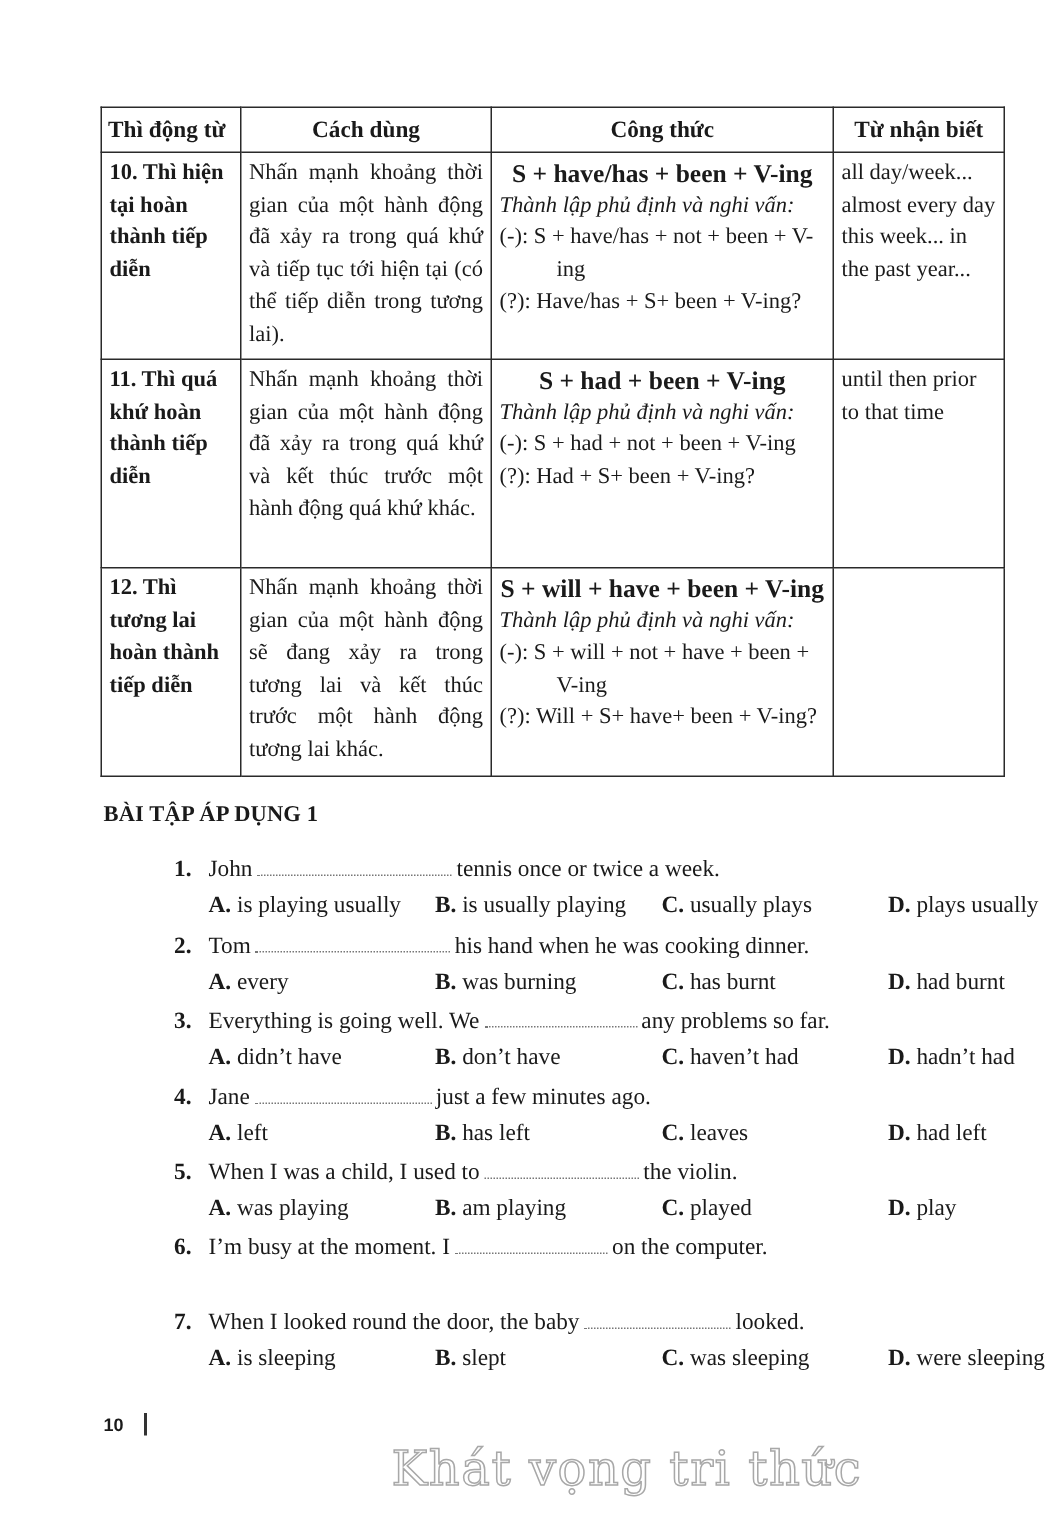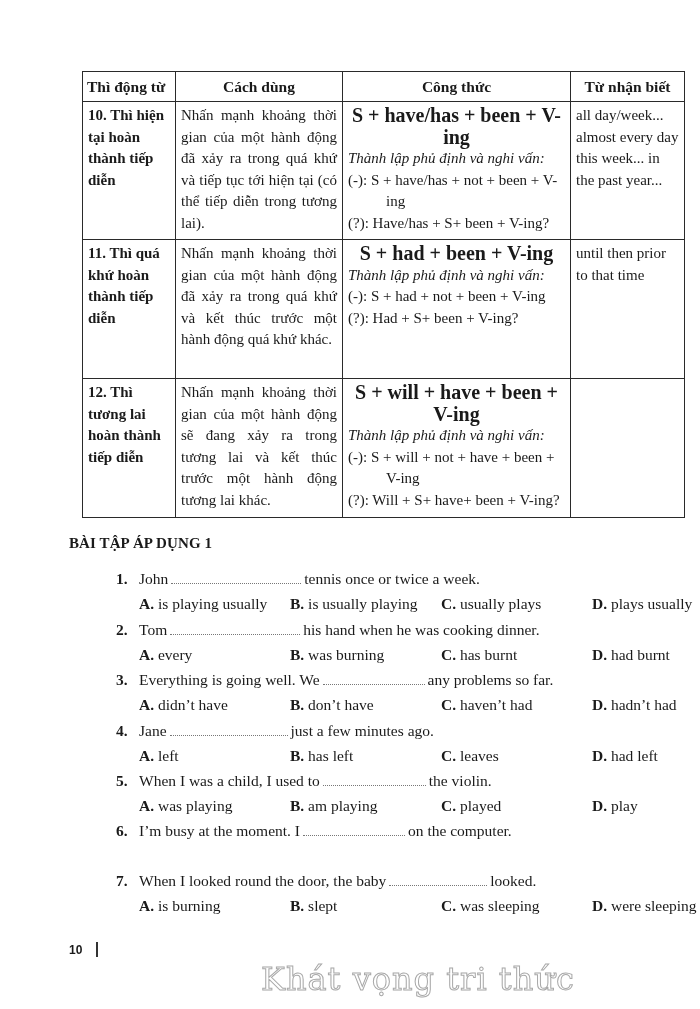--- a/index.html
+++ b/index.html
@@ -4,42 +4,42 @@
 <style>
   html, body { margin:0; padding:0; }
   body {
     width:700px; height:1009px; background:#ffffff; position:relative; overflow:hidden;
     font-family:"Liberation Serif", "DejaVu Serif", serif; color:#1a1a1a;
   }
   .page { position:absolute; left:0; top:0; width:700px; height:1009px; }
 
   
   table.grammar {
-    position:absolute; left:82px; top:71px; width:602px;
+    position:absolute; left:67px; top:71px; width:602px;
     border-collapse:collapse; table-layout:fixed;
     font-size:15px; line-height:21.5px;padding-left:19px;
   }
   table.grammar col.c1 { width:93px; }
   table.grammar col.c2 { width:167px; }
   table.grammar col.c3 { width:228px; }
   table.grammar col.c4 { width:114px; }
   table.grammar th, table.grammar td {
     border:1.4px solid #2a2a2a; vertical-align:top; padding:3px 5px 4px 5px;
   }
   table.grammar th {
     font-weight:bold; text-align:center; height:22px; padding:4px 4px 3px 4px;
     font-size:15.5px;
   }
   table.grammar th.first { text-align:left; padding-left:4px; }
   tr.r10 td { height:130px; }
   tr.r11 td { height:131px; }
   tr.r12 td { height:131px; }
   .tense { font-weight:bold; font-size:15px; }
   .usage { text-align:justify; text-align-last:left; }
-  .formula-main { font-weight:bold; text-align:center; font-size:20px; }
+  .formula-main { font-weight:bold; text-align:center; font-size:17px; }
   .formula-sub { font-style:italic; }
   .formula-line { padding-left:38px; text-indent:-38px; }
   .signals { }
 
   
   .section-title {
     position:absolute; left:69px; top:535px;
     font-weight:bold; font-size:15px; letter-spacing:0.1px;
   }
   .q { position:absolute; left:69px; width:610px; font-size:15.5px;margin-left:47px; }
@@ -177,21 +177,21 @@
           <span class="opt oC"><span class="letter">C.</span> <span>played</span></span>
           <span class="opt oD"><span class="letter">D.</span> <span>play</span></span>
         </div>
       </div>
       <div class="q" style="top: 822px;">
         <div class="stem"><span class="num">6.</span><span>I’m busy at the moment. I</span><span class="blank" style="width: 102px;"></span><span>on the computer.</span></div>
       </div>
       <div class="q" style="top: 872px;">
         <div class="stem"><span class="num">7.</span><span>When I looked round the door, the baby</span><span class="blank" style="width: 98px;"></span><span>looked.</span></div>
         <div class="opts">
-          <span class="opt oA"><span class="letter">A.</span> <span>is burning</span></span>
+          <span class="opt oA"><span class="letter">A.</span> <span>is sleeping</span></span>
           <span class="opt oB"><span class="letter">B.</span> <span>slept</span></span>
           <span class="opt oC"><span class="letter">C.</span> <span>was sleeping</span></span>
           <span class="opt oD"><span class="letter">D.</span> <span>were sleeping</span></span>
         </div>
       </div>
     </div>
 
   <div class="page-num">10</div>
   <div class="page-sep"></div>
 

